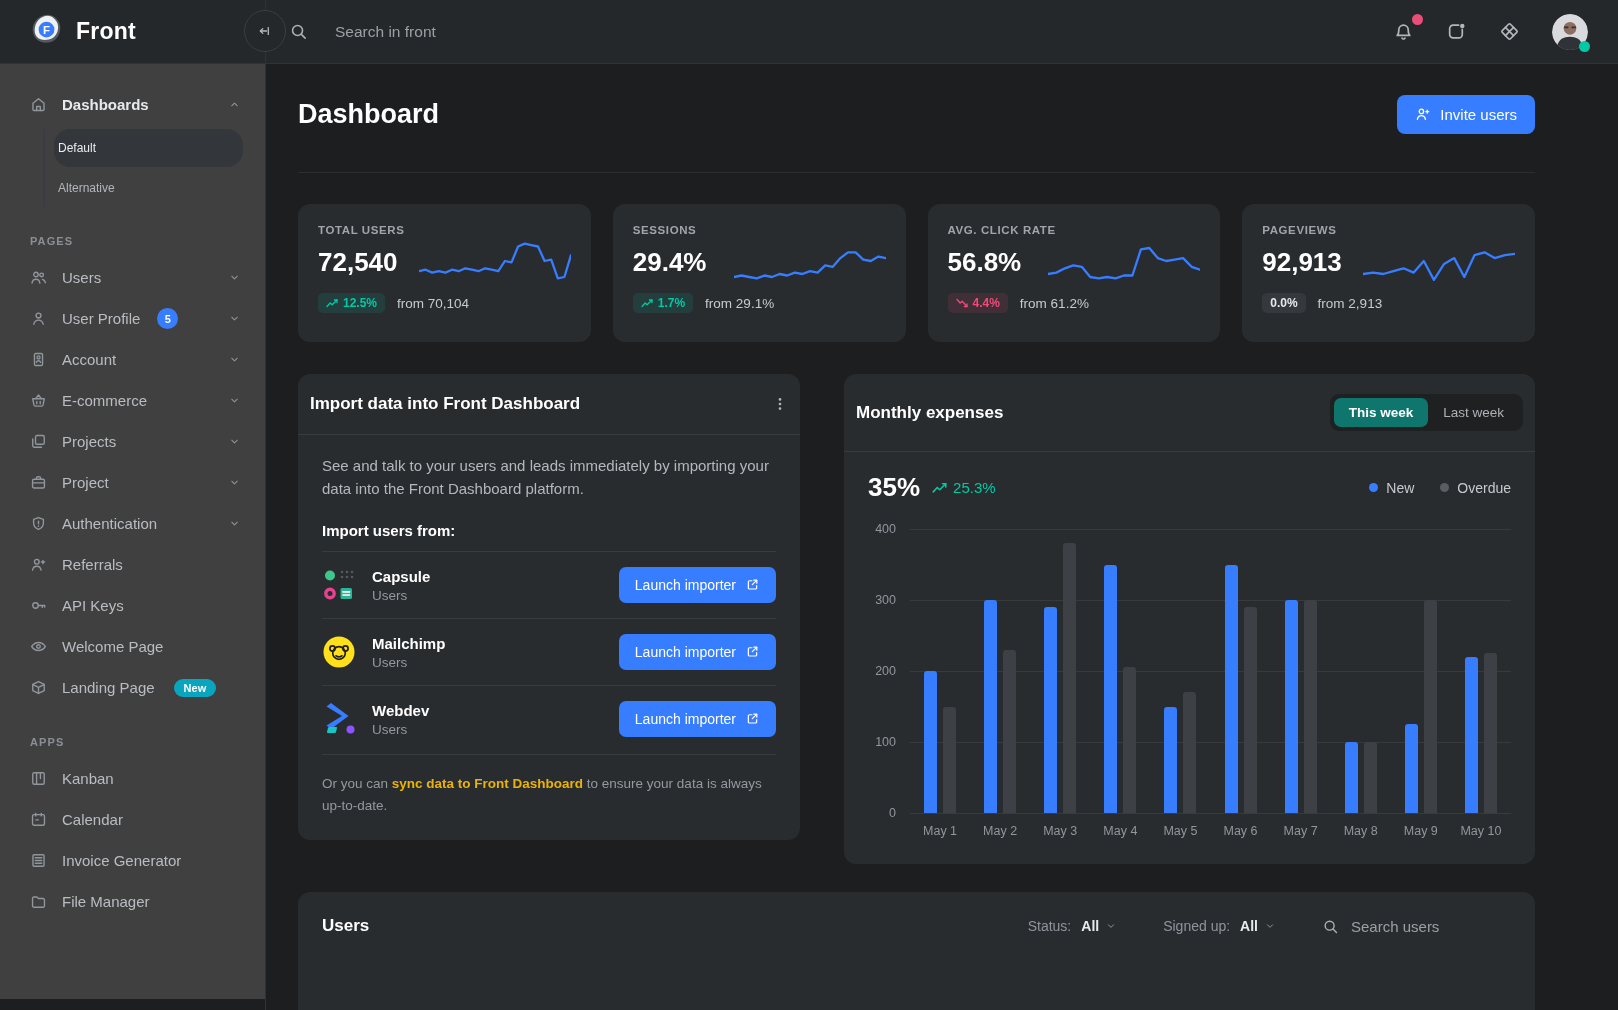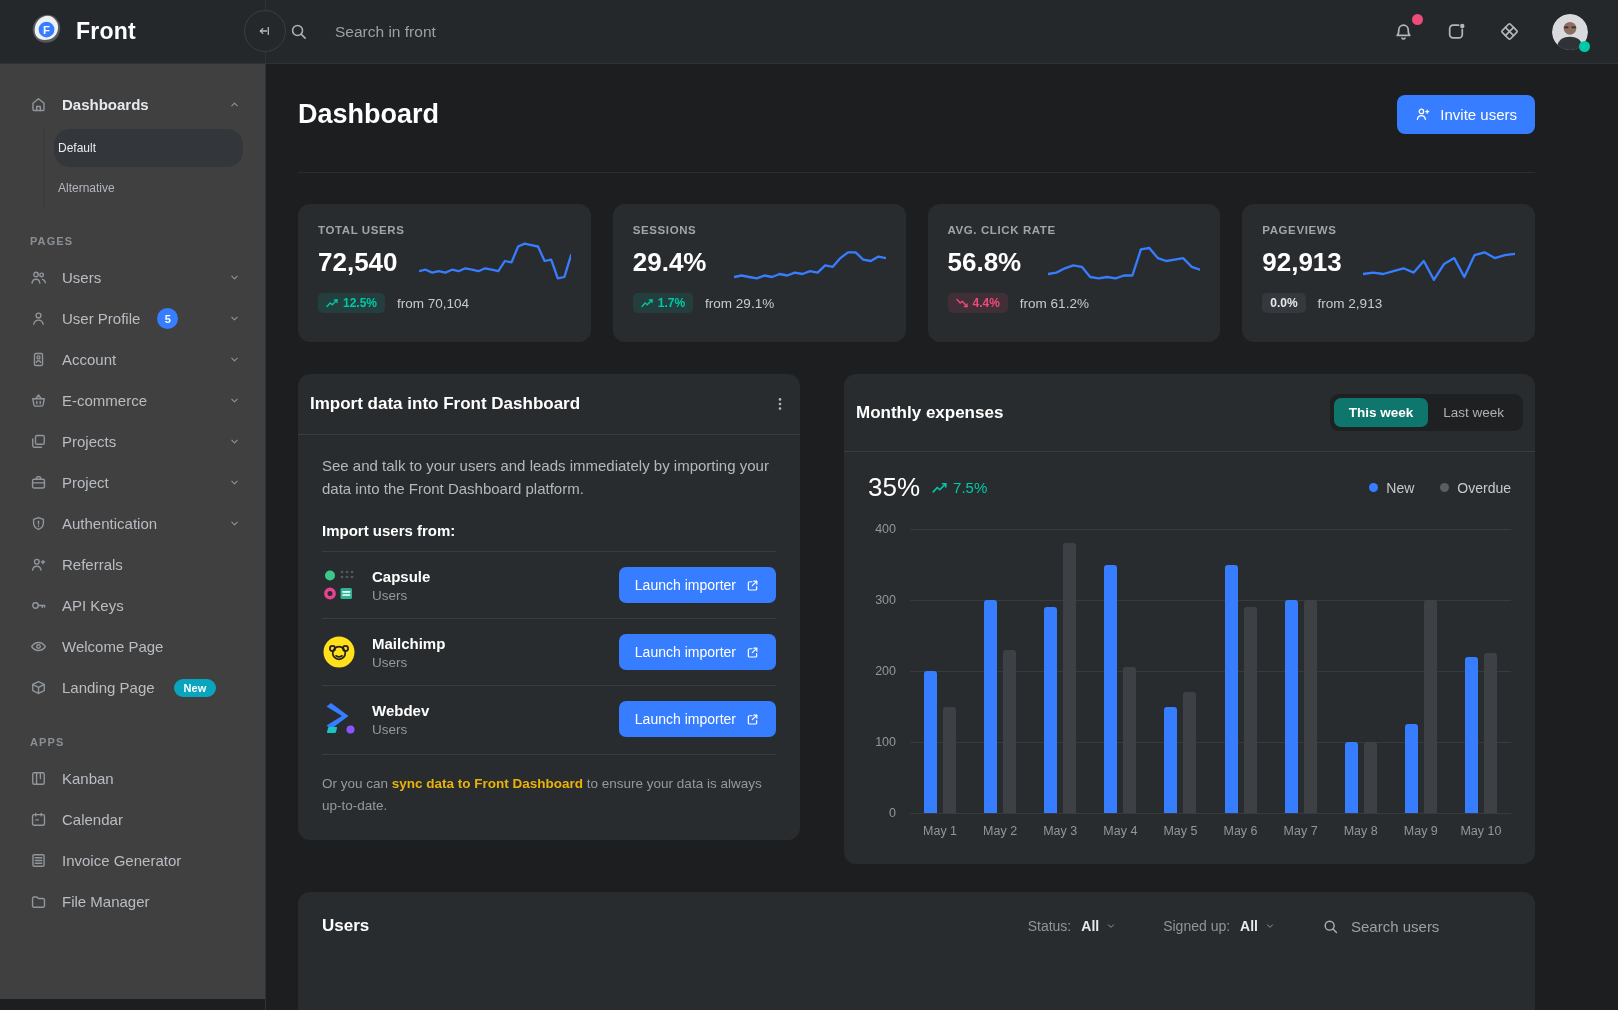--- a/index.html
+++ b/index.html
@@ -89,35 +89,35 @@
   .import-body { padding:20px 24px 22px; }
   .import-desc { font-size:15px; line-height:1.5; color:#b4b8bd; }
   .import-sub { font-size:15px; font-weight:bold; color:#fff; margin:22px 0 6px; }
   .import-row { display:flex; align-items:center; gap:16px; padding:15px 0; border-top:1px solid rgba(255,255,255,.08); }
   .import-row:first-child { border-top:none; }
   #import-rows { border-top:1px solid rgba(255,255,255,.08); margin-top:12px; }
   .logo-box { width:34px; height:34px; flex:none; display:flex; }
   .imp-name { font-size:15px; font-weight:bold; color:#fff; }
   .imp-sub { font-size:13.5px; color:#9499a0; margin-top:3px; }
   .btn-launch { margin-left:auto; background:#377dff; color:#fff; border:none; border-radius:7px;
-    font-size:14px; font-family:inherit; cursor:pointer; display:flex; align-items:flex-end; gap:9px;
+    font-size:14px; font-family:inherit; cursor:pointer; display:flex; align-items:flex-start; gap:9px;
     padding:10px 16px; }
   .btn-launch .ic { width:15px; height:15px; color:#fff; }
   .import-foot { border-top:1px solid rgba(255,255,255,.08); padding-top:18px; margin-top:2px;
     font-size:13.5px; line-height:1.65; color:#9499a0; }
   .import-foot b { color:#eab308; }
 
   .expenses-card { flex:1;margin-left:20px; }
   .seg { display:flex; background:#1e2022; border-radius:9px; padding:4px; }
   .seg-tab { border:none; background:transparent; color:#aeb2b7; font-size:13.5px; font-family:inherit;
     padding:7px 15px; border-radius:7px; cursor:pointer; white-space:nowrap; }
   .seg-tab.active { background:#0f766e; color:#fff; font-weight:bold; }
   .expenses-body { padding:20px 24px 26px; }
   .exp-top { display:flex; align-items:center; }
-  .exp-value { font-size:26px; font-weight:normal; color:#fff; }
+  .exp-value { font-size:26px; font-weight:bold; color:#fff; }
   .exp-delta { display:flex; align-items:center; gap:6px; margin-left:12px; color:#00c9a7; font-size:15px; }
   .exp-delta .ic { width:15px; height:15px; color:#00c9a7; }
   .legend { margin-left:auto; display:flex; gap:26px; }
   .legend-item { display:flex; align-items:center; gap:8px; font-size:14px; color:#c6cacf; }
   .legend-dot { width:9px; height:9px; border-radius:50%; }
 
   .chart { display:flex; margin-top:26px; }
   .ylab { width:42px; position:relative; height:284px; }
   .ylab span { position:absolute; right:14px; transform:translateY(-50%); font-size:12.5px; color:#90969c; }
   .plot { flex:1; position:relative; height:284px; }
@@ -627,21 +627,21 @@
         <div class="expenses-body">
           <div class="exp-top">
             <span class="exp-value">35%</span>
             <span class="exp-delta">
               <span class="ic">
                   <svg viewBox="0 0 12 12" fill="none" stroke="currentColor" stroke-width="1.3" stroke-linecap="round" stroke-linejoin="round">
                     <path d="M1 9.5 4.2 6l2 1.8L11 3"></path>
                     <path d="M8.4 3H11v2.6"></path>
                   </svg>
                 </span>
-              <span>7.5%</span>
+              <span>25.3%</span>
             </span>
             <div class="legend" id="exp-legend">
                 <span class="legend-item">
                   <span class="legend-dot" style="background: rgb(55, 125, 255);"></span>
                   <span>New</span>
                 </span>
                 <span class="legend-item">
                   <span class="legend-dot" style="background: rgb(90, 94, 99);"></span>
                   <span>Overdue</span>
                 </span>

